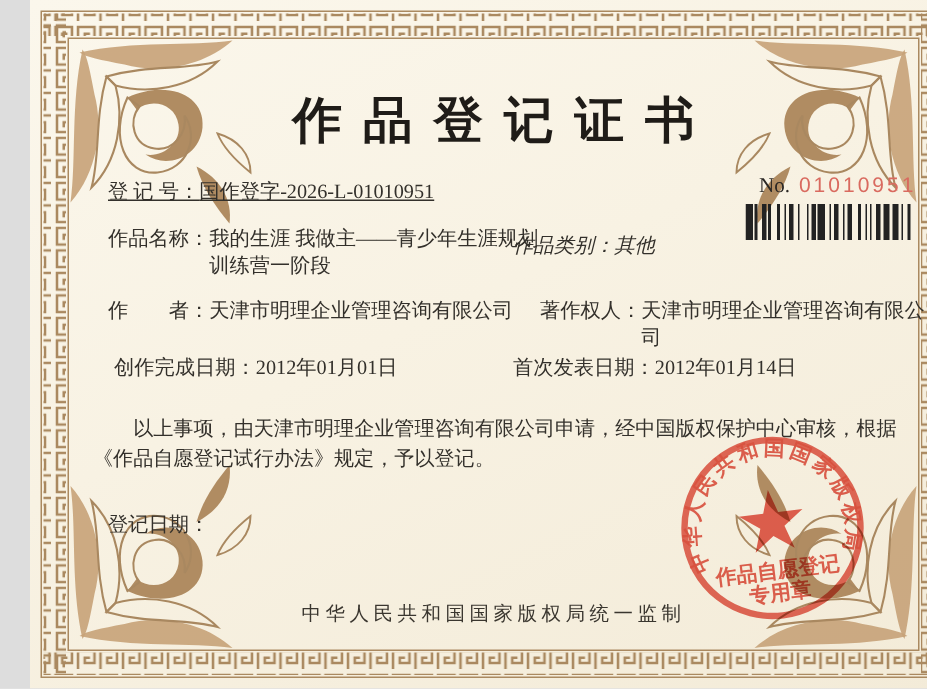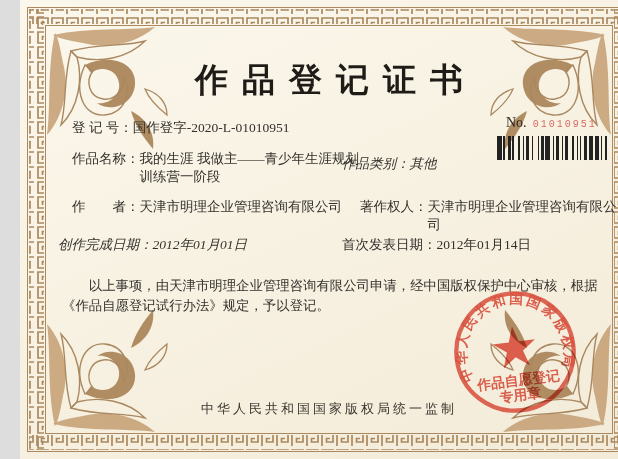--- a/index.html
+++ b/index.html
@@ -13,21 +13,21 @@
   .border-svg{position:absolute;left:0;top:0;}
   .title{
     position:absolute;left:0;top:58px;width:100%;
     text-align:center;font-size:33px;font-weight:700;
     letter-spacing:14px;padding-left:14px;box-sizing:border-box;color:#1f1c18;
   }
   .row{position:absolute;display:flex;font-size:13.5px;line-height:18px;}
   .row .lbl{white-space:nowrap;}
   .serial{position:absolute;left:486px;top:115px;font-size:14px;}
   .serial .no{color:#2a2724;margin-right:6px;}
-  .serial .num{color:#d96a5f;font-family:Liberation Mono, monospace;font-size:10px;letter-spacing:2px;}
+  .serial .num{color:#d96a5f;font-family:Liberation Sans, sans-serif;font-size:14px;letter-spacing:2px;}
   .barcode{position:absolute;left:477px;top:136px;width:110px;height:24px;overflow:hidden;white-space:nowrap;}
   .barcode i{display:inline-block;height:100%;vertical-align:top;}
   .statement{
     position:absolute;left:42px;top:276px;width:538px;
     font-size:13.4px;line-height:19.5px;text-indent:2em;
   }
   .agency{position:absolute;left:310px;top:344px;font-size:13.5px;letter-spacing:3px;}
   .footer{
     position:absolute;left:0;top:400px;width:100%;text-align:center;
     font-size:13px;letter-spacing:3px;color:#3a362f;
@@ -68,23 +68,23 @@
     <rect x="9" y="9" width="15" height="441" fill="url(#gkv)"></rect>
     <rect x="594" y="9" width="15" height="441" fill="url(#gkv)"></rect>
     <use href="#flourish" transform="translate(29,29)"></use>
     <use href="#flourish" transform="translate(589,29) scale(-1,1)"></use>
     <use href="#flourish" transform="translate(29,430) scale(1,-1)"></use>
     <use href="#flourish" transform="translate(589,430) scale(-1,-1)"></use>
   </svg>
 
   <div class="title">作品登记证书</div>
 
-  <div class="row" style="left:52px;top:119px;">
+  <div class="row" style="left:52px;top:119px;text-decoration:underline;">
     <span class="lbl">登 记 号：</span>
-    <span class="val">国作登字-2020-L-01010951</span>
+    <span class="val">国作登字-2026-L-01010951</span>
   </div>
 
   <div class="serial">
     <span class="no">No.</span><span class="num">01010951</span>
   </div>
   <div class="barcode"><i style="width:4.5px;background:#222222"></i><i style="width:1.5px;"></i><i style="width:1.5px;background:#222222"></i><i style="width:3px;"></i><i style="width:3px;background:#222222"></i><i style="width:1.5px;"></i><i style="width:1.5px;background:#222222"></i><i style="width:4.5px;"></i><i style="width:1.5px;background:#222222"></i><i style="width:3px;"></i><i style="width:1.5px;background:#222222"></i><i style="width:1.5px;"></i><i style="width:3px;background:#222222"></i><i style="width:3px;"></i><i style="width:1.5px;background:#222222"></i><i style="width:4.5px;"></i><i style="width:1.5px;background:#222222"></i><i style="width:1.5px;"></i><i style="width:3px;background:#222222"></i><i style="width:1.5px;"></i><i style="width:4.5px;background:#222222"></i><i style="width:3px;"></i><i style="width:1.5px;background:#222222"></i><i style="width:1.5px;"></i><i style="width:3px;background:#222222"></i><i style="width:3px;"></i><i style="width:1.5px;background:#222222"></i><i style="width:1.5px;"></i><i style="width:3px;background:#222222"></i><i style="width:4.5px;"></i><i style="width:1.5px;background:#222222"></i><i style="width:3px;"></i><i style="width:1.5px;background:#222222"></i><i style="width:1.5px;"></i><i style="width:1.5px;background:#222222"></i><i style="width:3px;"></i><i style="width:3px;background:#222222"></i><i style="width:1.5px;"></i><i style="width:4.5px;background:#222222"></i><i style="width:1.5px;"></i><i style="width:4.5px;background:#222222"></i><i style="width:1.5px;"></i><i style="width:1.5px;background:#222222"></i><i style="width:3px;"></i><i style="width:4.5px;background:#222222"></i></div>
 
   <div class="row" style="left:52px;top:150px;">
     <span class="lbl">作品名称：</span>
     <span class="val" style="width:226px;">我的生涯 我做主——青少年生涯规划训练营一阶段</span>
@@ -98,33 +98,34 @@
   <div class="row" style="left:52px;top:198px;">
     <span class="lbl">作　　者：</span>
     <span class="val">天津市明理企业管理咨询有限公司</span>
   </div>
 
   <div class="row" style="left:340px;top:198px;">
     <span class="lbl">著作权人：</span>
     <span class="val" style="width:192px;">天津市明理企业管理咨询有限公司</span>
   </div>
 
-  <div class="row" style="left:38px;top:236px;font-style:italic;">
+  <div class="row" style="left:56px;top:236px;">
     <span class="lbl">创作完成日期：</span>
     <span class="val">2012年01月01日</span>
   </div>
 
   <div class="row" style="left:322px;top:236px;">
     <span class="lbl">首次发表日期：</span>
     <span class="val">2012年01月14日</span>
   </div>
 
   <div class="statement">以上事项，由天津市明理企业管理咨询有限公司申请，经中国版权保护中心审核，根据《作品自愿登记试行办法》规定，予以登记。</div>
 
   <div class="row" style="left:52px;top:341px;">
+    <span class="lbl">登记日期：</span>
   </div>
 
 
   <svg class="seal" viewBox="0 0 120 120">
     <circle cx="60" cy="60" r="55" fill="none" stroke="#df4a3a" stroke-width="4" opacity="0.88"></circle>
     <path id="sealArc" d="M16,74 A46,46 0 1 1 104,74" fill="none"></path>
     <text font-size="13" fill="#df4a3a" letter-spacing="2.5" opacity="0.92" font-weight="bold">
       <textPath href="#sealArc" startOffset="50%" text-anchor="middle">中华人民共和国国家版权局</textPath>
     </text>
     <polygon fill="#df4a3a" opacity="0.92" points="60,36 64.7,50.5 80,50.5 67.6,59.5 72.3,74 60,65 47.7,74 52.4,59.5 40,50.5 55.3,50.5"></polygon>

